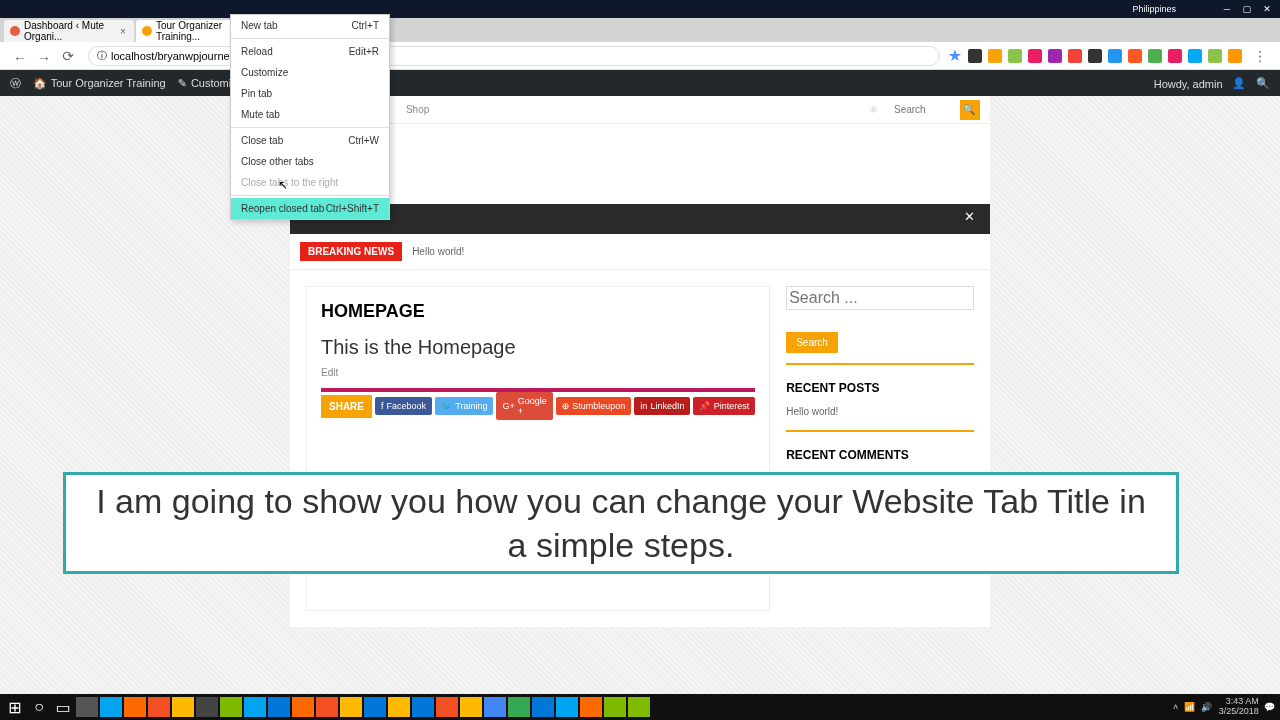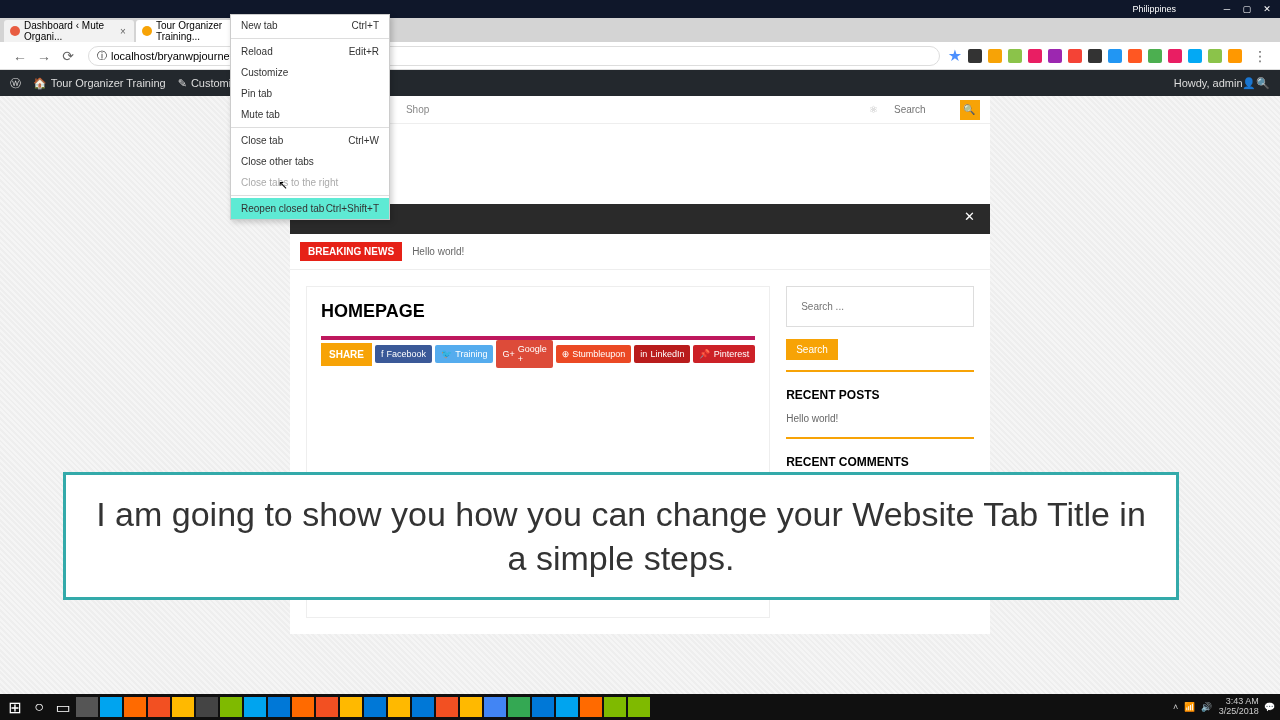--- a/index.html
+++ b/index.html
@@ -13,21 +13,21 @@
 .tab .tico{width:10px;height:10px;border-radius:50%;margin-right:4px;flex-shrink:0}
 .tab .tx{width:10px;position:absolute;right:4px;font-size:10px;color:#666}
 .addrrow{background:#fff;height:28px;display:flex;align-items:center;padding:0 8px;border-bottom:1px solid #ddd}
 .navbtn{width:20px;height:20px;display:flex;align-items:center;justify-content:center;font-size:14px;color:#666;margin:0 2px}
 .addrbox{flex:1;height:20px;border:1px solid #ddd;border-radius:10px;display:flex;align-items:center;padding:0 8px;font-size:11px;margin:0 8px}
 .addrbox .ii{margin-right:4px;font-size:10px}
 .exticons{display:flex;align-items:center;gap:6px}
 .ext{width:14px;height:14px;border-radius:2px}
 .wpbar{background:#23282d;height:26px;display:flex;align-items:center;color:#ddd;font-size:11px;padding:0 10px}
 .wpbar .wi{margin-right:12px;display:flex;align-items:center;gap:4px}
-.wpbar .right{margin-left:auto;display:flex;align-items:center;}
+.wpbar .right{margin-left:auto;display:flex;align-items:flex-end;gap:10px}
 .pagebg{background:repeating-linear-gradient(45deg,#eee,#eee 2px,#f5f5f5 2px,#f5f5f5 4px);padding:0;height:640px;position:relative}
 .sitecol{width:700px;margin:0 auto;background:#fff}
 .topmenu{height:28px;display:flex;align-items:center;padding:0 10px;border-bottom:1px solid #eee;font-size:10px;color:#888;justify-content:space-between;gap:16px}
 .topmenu .sbox{border:none;font-size:10px;color:#888;width:50px}
 .topmenu .sbtn{background:#f7a306;width:20px;height:20px;display:flex;align-items:center;justify-content:center;color:#fff}
 .logoarea{height:80px;display:flex;align-items:center;padding-left:20px}
 .logotext{font-family:Georgia,serif;font-size:40px;color:#333}
 .logodot{color:#f7a306}
 .mainnav{background:#2a2a2a;height:30px;position:relative}
 .shuffle{position:absolute;right:8px;top:5px;color:#fff;width:18px;height:18px;font-size:13px}
@@ -37,31 +37,31 @@
 .contentrow{display:flex;padding:16px;gap:16px}
 .main{flex:1;border:1px solid #eee;padding:14px}
 .main h2{font-size:18px;font-weight:bold;letter-spacing:0;margin-bottom:14px;font-family:'Arial Black',sans-serif}
 .main .subt{font-size:20px;color:#333;margin-bottom:8px;font-weight:normal}
 .main .edit{font-size:10px;color:#888;margin-bottom:10px}
 .sharerow{display:flex;align-items:center;border-top:4px solid #be185d}
 .shlabel{background:#f7a306;color:#fff;font-size:10px;font-weight:bold;padding:6px 8px}
 .shbtn{font-size:9px;color:#fff;padding:4px 6px;margin-left:3px;border-radius:2px;display:flex;align-items:center;gap:3px}
 .sidebar{width:210px}
 .widget{margin-bottom:16px;border-bottom:2px solid #f7a306;padding-bottom:10px}
-.widget input[type=text]{width:100%;border:1px solid #ddd;padding:14px;font-size:10px;margin-bottom:12px}
+.widget input[type=text]{width:100%;border:1px solid #ddd;padding:2px;font-size:16px;margin-bottom:22px}
 .widget .wbtn{background:#f7a306;color:#fff;border:none;padding:5px 10px;font-size:10px}
 .widget h3{font-size:12px;font-weight:bold;margin-bottom:8px;font-family:'Arial Black',sans-serif}
 .widget .li{font-size:10px;color:#666;padding:3px 0}
 .ctx{position:absolute;left:230px;top:14px;width:160px;background:#fff;border:1px solid #ccc;box-shadow:2px 2px 6px rgba(0,0,0,0.2);z-index:100;font-size:10px}
 .ctx .row{padding:5px 10px;display:flex;justify-content:space-between;color:#333}
 .ctx .row.hover{background:#5eead4}
 .ctx .row.dis{color:#aaa}
 .ctx hr{border:none;border-top:1px solid #ddd;margin:2px 0}
 .cursor{position:absolute;left:278px;top:178px;font-size:12px;z-index:101;color:#000}
-.caption{position:absolute;left:63px;top:472px;width:1116px;background:#fff;border:3px solid #3aa;padding:17px 30px;text-align:center;font-size:34px;color:#333;line-height:1.3}
+.caption{position:absolute;left:63px;top:472px;width:1116px;background:#fff;border:3px solid #3aa;padding:4px 30px;text-align:center;font-size:34px;color:#333;line-height:1.3}
 .taskbar{position:absolute;bottom:0;left:0;right:0;height:26px;background:#101010;display:flex;align-items:center;padding:0 4px}
 .tb{width:22px;height:20px;margin-right:2px;display:flex;align-items:center;justify-content:center}
 .tbright{margin-left:auto;display:flex;align-items:center;color:#ccc;font-size:9px;gap:6px}
 </style>
 </head>
 <body>
 
 <div class="titlebar">
   <span>Philippines</span>
   <div class="winbtn">─</div>
@@ -140,20 +140,22 @@
     <div class="mainnav">
       <div class="shuffle">✕</div>
     </div>
     <div class="breaking">
       <span class="bklabel">BREAKING NEWS</span>
       <span class="bktext">Hello world!</span>
     </div>
     <div class="contentrow">
       <div class="main">
         <h2>HOMEPAGE</h2>
+        <div class="subt">This is the Homepage</div>
+        <div class="edit">Edit</div>
         <div class="sharerow">
           <span class="shlabel">SHARE</span>
           <span class="shbtn" style="background:#3b5998">f <span>Facebook</span></span>
           <span class="shbtn" style="background:#55acee">🐦 <span>Training</span></span>
           <span class="shbtn" style="background:#dd4b39">G+ <span>Google +</span></span>
           <span class="shbtn" style="background:#eb4924">⊕ <span>Stumbleupon</span></span>
           <span class="shbtn" style="background:#b91c1c">in <span>LinkedIn</span></span>
           <span class="shbtn" style="background:#cc2127">📌 <span>Pinterest</span></span>
         </div>
       </div>

